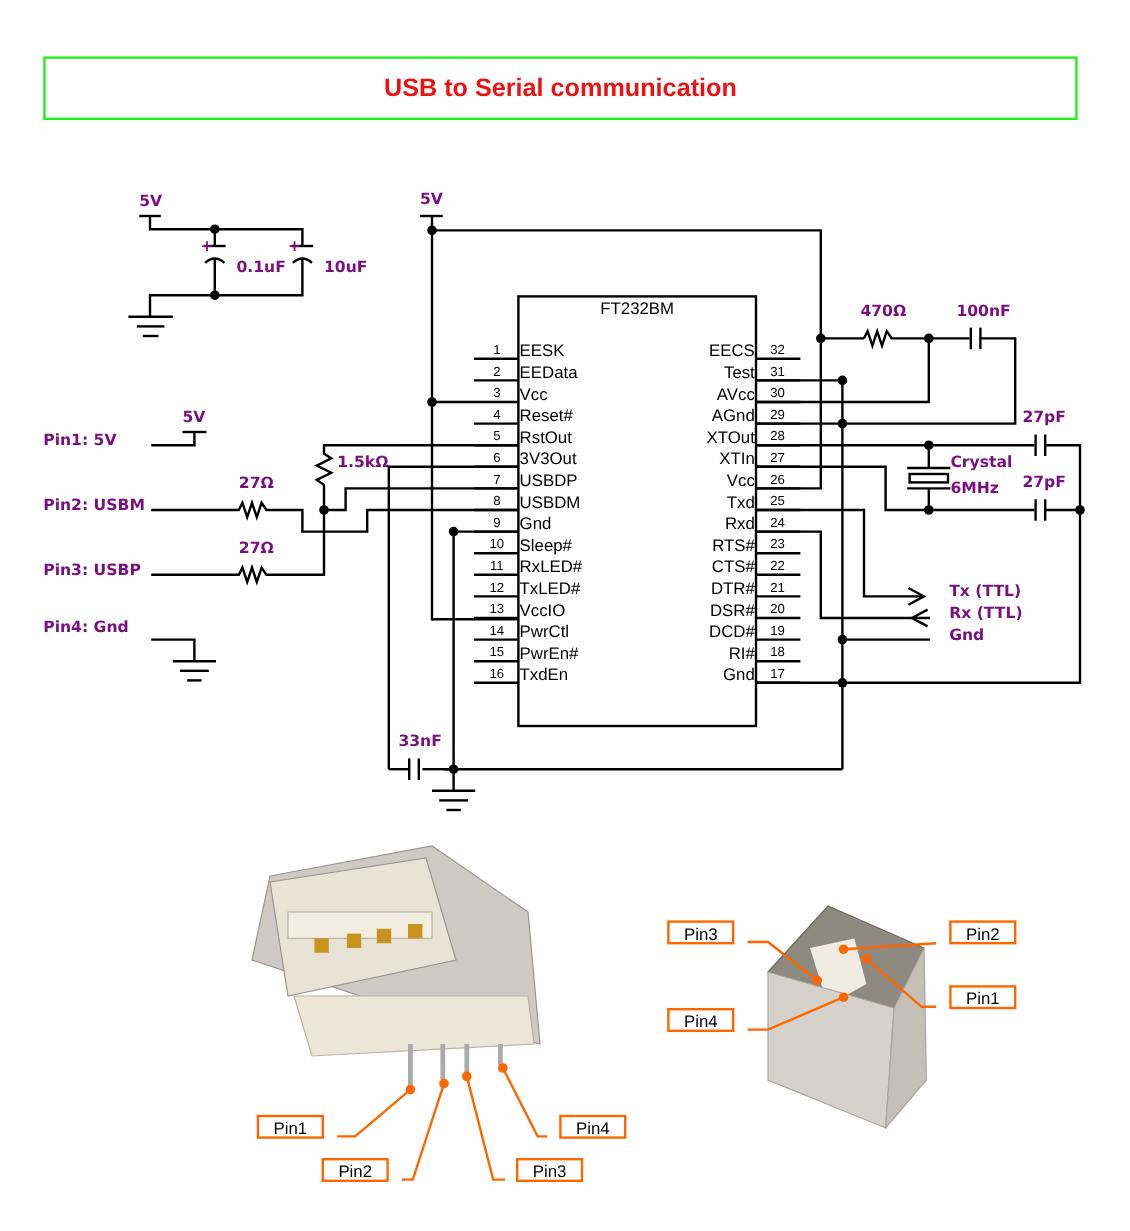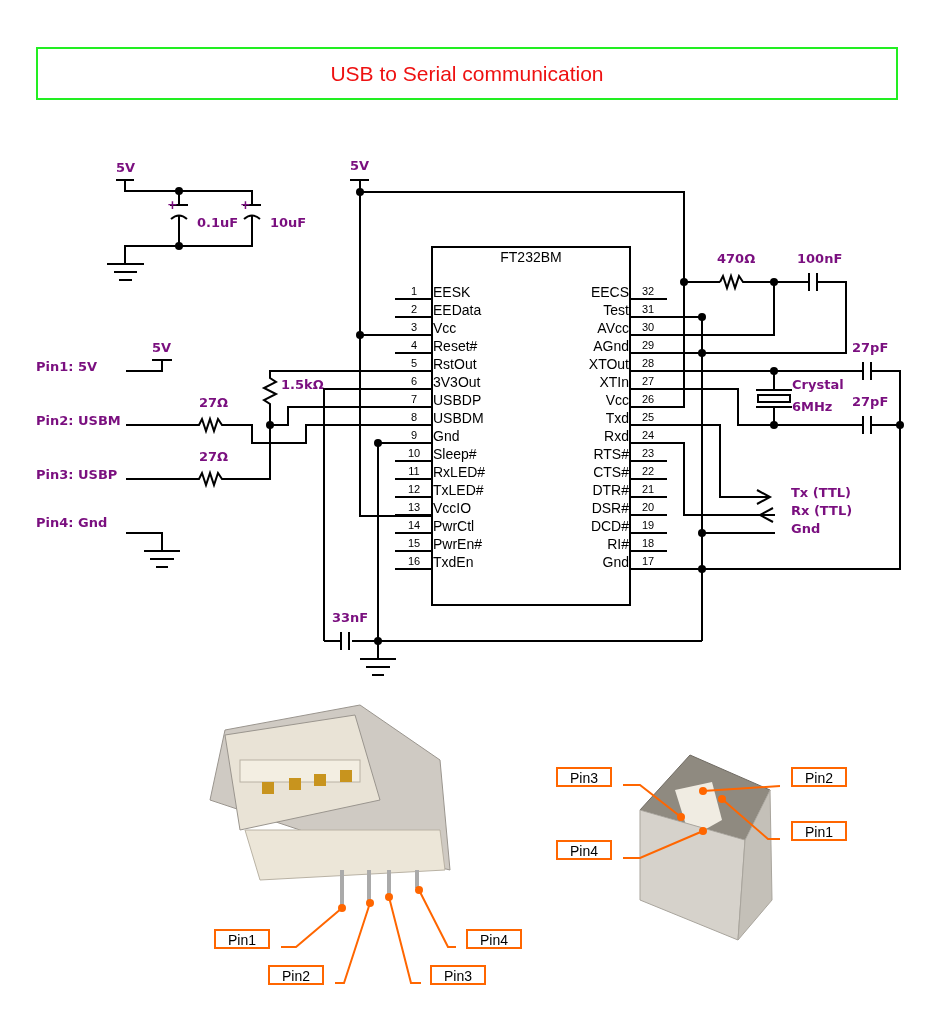--- a/index.html
+++ b/index.html
@@ -1,18 +1,18 @@
 <!DOCTYPE html>
 <html><head>
 <meta charset="utf-8">
 <style>
   html,body{margin:0;padding:0;background:#fff;}
   body{width:942px;height:1026px;position:relative;overflow:hidden;font-family:"Liberation Sans",sans-serif;}
   .title-box{position:absolute;left:36px;top:47px;width:862px;height:53px;border:2px solid #22ee22;box-sizing:border-box;display:flex;align-items:center;justify-content:center;}
-  .title-text{color:#ee1111;font-weight:normal;font-size:21px;font-family:"Liberation Sans",sans-serif;}
+  .title-text{color:#ee1111;font-weight:bold;font-size:21px;font-family:"Liberation Sans",sans-serif;}
   svg{position:absolute;left:0;top:0;}
   .lbl{fill:#7a0f7f;font-family:"DejaVu Sans",sans-serif;font-weight:bold;font-size:13px;}
   .pin{fill:#000;font-family:"Liberation Sans",sans-serif;font-size:14px;}
   .pnum{fill:#000;font-family:"Liberation Sans",sans-serif;font-size:11px;}
   .w{stroke:#000;stroke-width:2;fill:none;}
   .dot{fill:#000;}
   .ob{stroke:#ff6600;stroke-width:2;fill:#fff;}
   .ol{stroke:#ff6600;stroke-width:2;fill:none;}
   .ot{fill:#000;font-family:"Liberation Sans",sans-serif;font-size:14px;}
 </style>

